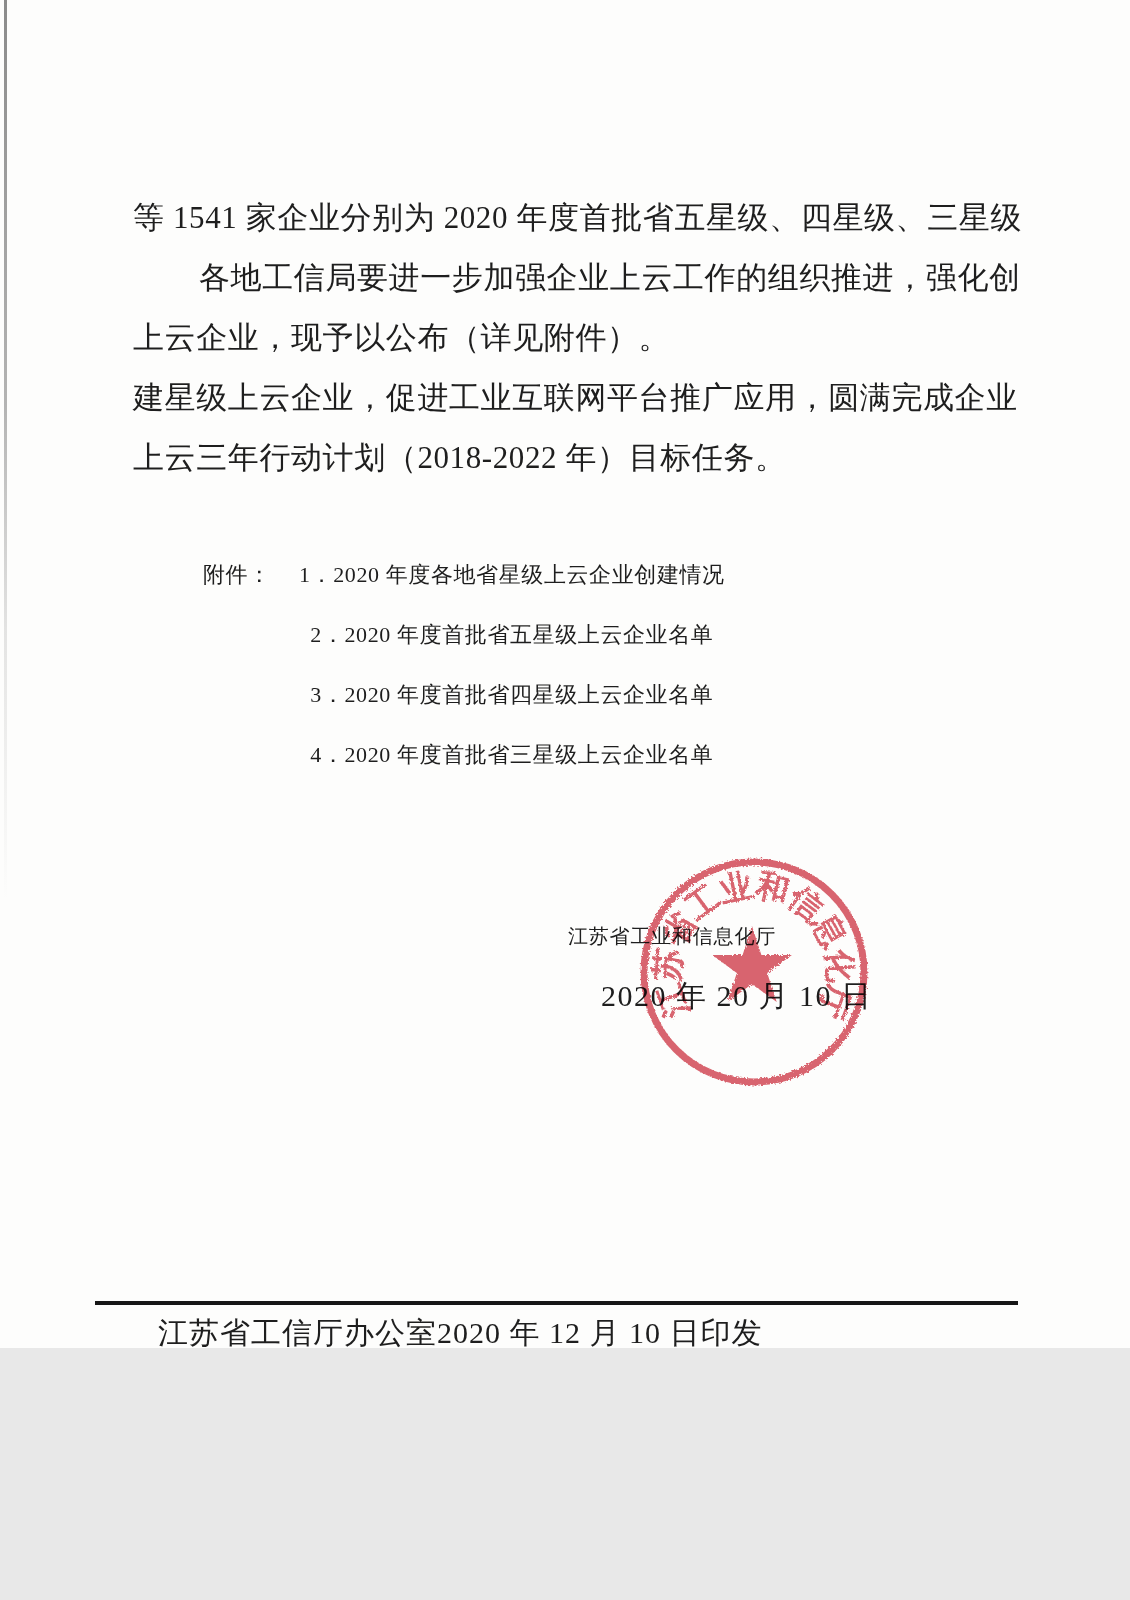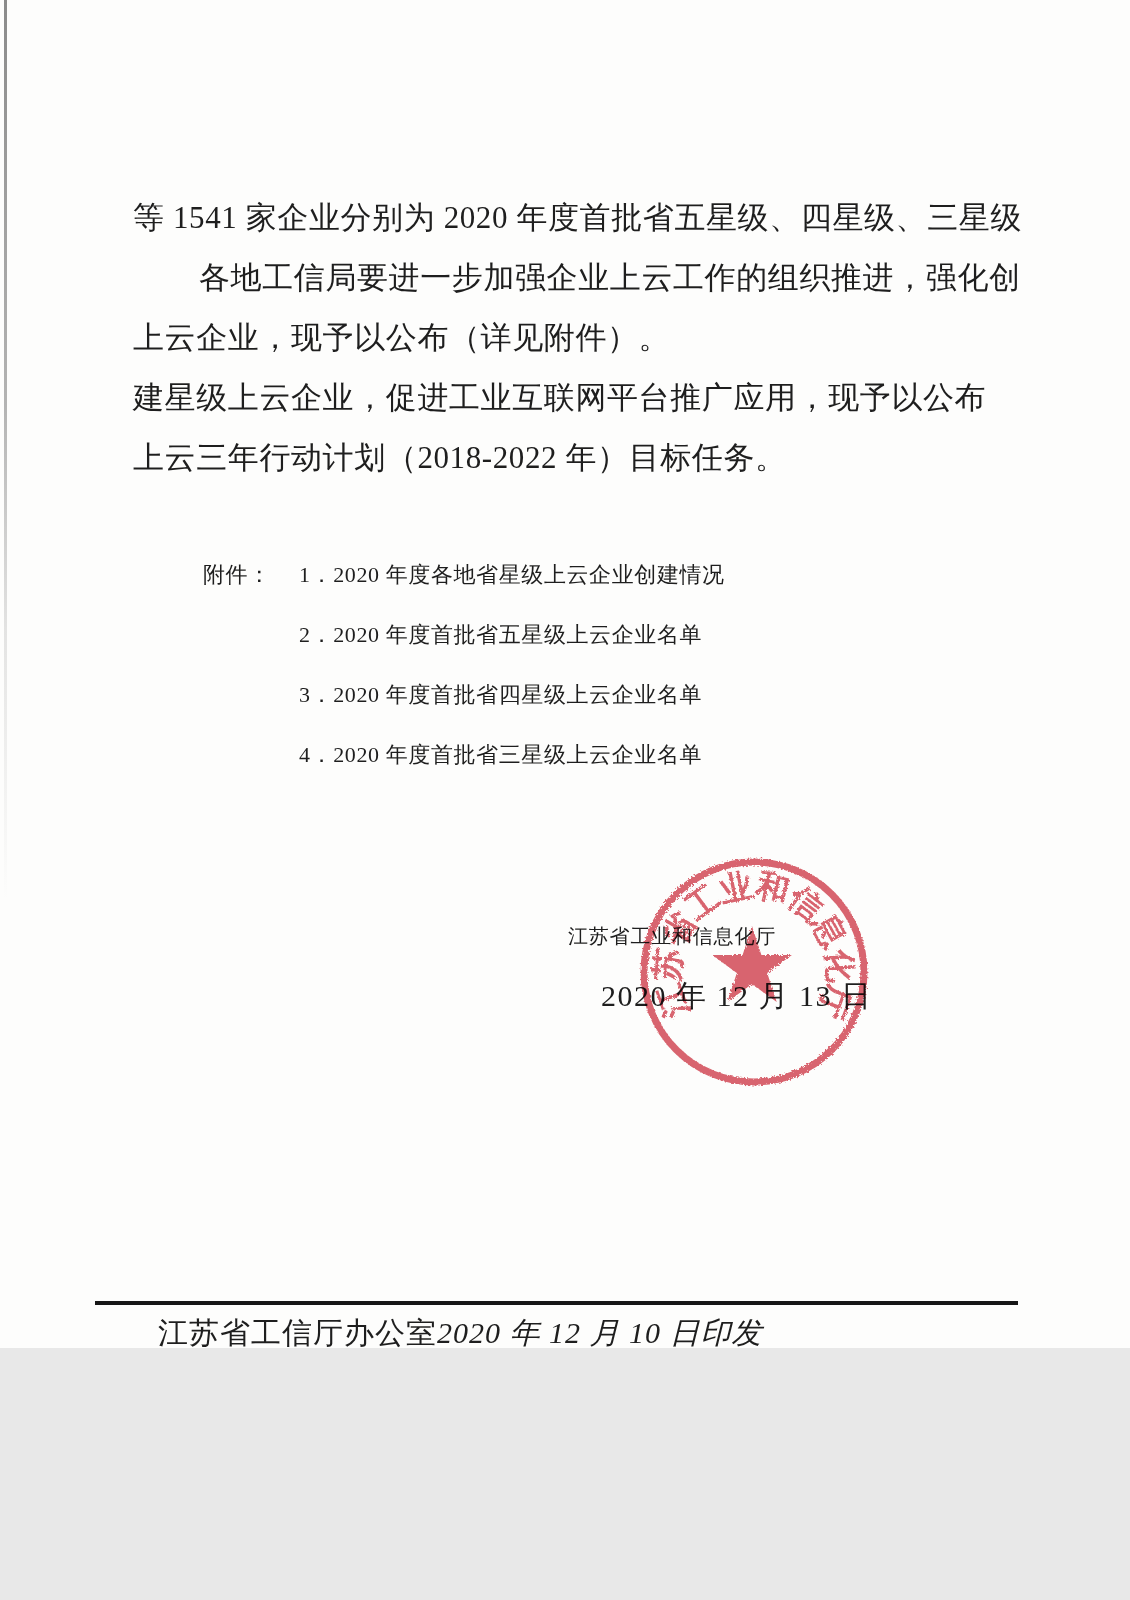--- a/index.html
+++ b/index.html
@@ -38,21 +38,21 @@
   .attachments {
     position: absolute;
     left: 203px; top: 545px;
     font-size: 22px;
     line-height: 60px;
     letter-spacing: 0.6px;
     white-space: nowrap;
   }
   .attach-first { display: flex; }
   .attach-label { width: 96px; flex: 0 0 auto; }
-  .attach-item.cont { margin-left: 96px; }
+  .attach-item.cont { margin-left: 96px; text-align: center; }
   .sig-org {
     position: absolute;
     left: 568px; top: 916px;
     font-size: 20px;
     line-height: 40px;
     letter-spacing: 0.8px;
     white-space: nowrap;
   }
   .sig-date {
     position: absolute;
@@ -86,21 +86,21 @@
     position: absolute;
     left: 95px; top: 1313px;
     width: 923px;
     display: flex;
     font-size: 30px;
     line-height: 40px;
     letter-spacing: 1px;
     white-space: nowrap;
   }
   .footer-left { margin-left: 63px; }
-  .footer-right { margin-right: 58px; font-style: italic; }
+  .footer-right { margin-right: 58px; }
   .page-number {
     position: absolute;
     left: 0; top: 1455px;
     width: 1130px;
     text-align: center;
     font-size: 30px;
     letter-spacing: 4px;
     color: #2a2a2a;
   }
   .speck { position: absolute; border-radius: 50%; }
@@ -112,36 +112,36 @@
 <body>
 
 <div class="page">
 
   <div class="scan-edge"></div>
 
   <div class="doc-body">
     <div class="line">等 1541 家企业分别为 2020 年度首批省五星级、四星级、三星级</div>
     <div class="line indent">各地工信局要进一步加强企业上云工作的组织推进，强化创</div>
     <div class="line">上云企业，现予以公布（详见附件）。</div>
-    <div class="line">建星级上云企业，促进工业互联网平台推广应用，现予以公布</div>
+    <div class="line">建星级上云企业，促进工业互联网平台推广应用，圆满完成企业</div>
     <div class="line">上云三年行动计划（2018-2022 年）目标任务。</div>
   </div>
 
   <div class="attachments">
     <div class="attach-first">
       <span class="attach-label">附件：</span>
       <span class="attach-item">1．2020 年度各地省星级上云企业创建情况</span>
     </div>
     <div class="attach-item cont">2．2020 年度首批省五星级上云企业名单</div>
     <div class="attach-item cont">3．2020 年度首批省四星级上云企业名单</div>
     <div class="attach-item cont">4．2020 年度首批省三星级上云企业名单</div>
   </div>
 
   <div class="sig-org">江苏省工业和信息化厅</div>
-  <div class="sig-date">2020 年 12 月 13 日</div>
+  <div class="sig-date">2020 年 20 月 10 日</div>
 
   <svg class="seal" viewBox="0 0 240 240">
     <defs>
       <filter id="rough" x="-10%" y="-10%" width="120%" height="120%">
         <feTurbulence type="fractalNoise" baseFrequency="0.55" numOctaves="2" seed="7" result="noise"></feTurbulence>
         <feDisplacementMap in="SourceGraphic" in2="noise" scale="4"></feDisplacementMap>
       </filter>
       <path id="sealTextArc" d="M 58.6 163 A 75 75 0 1 1 181.4 163" fill="none"></path>
     </defs>
     <g filter="url(#rough)">

